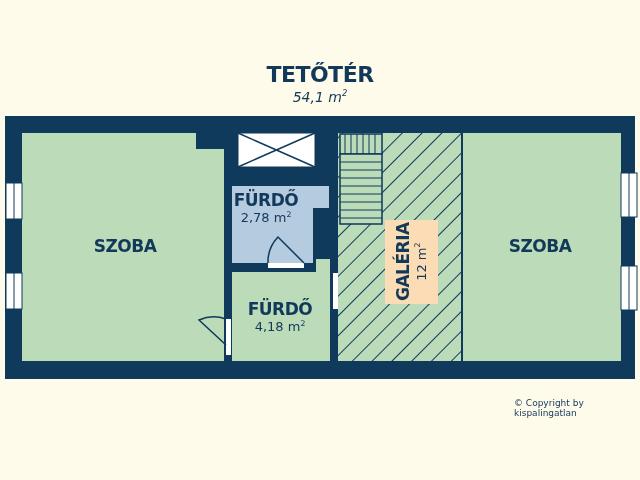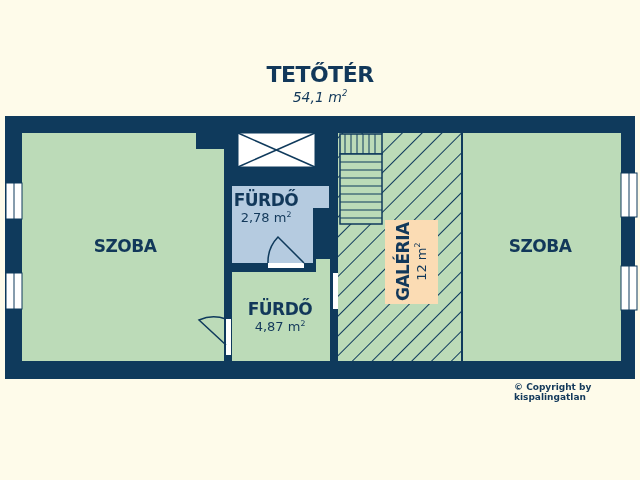--- a/index.html
+++ b/index.html
@@ -5,21 +5,21 @@
   html, body { margin:0; padding:0; }
   body { width:640px; height:480px; background:#fefbea; position:relative; overflow:hidden; font-family:"DejaVu Sans", sans-serif; }
   .title { position:absolute; left:0; width:640px; text-align:center; color:#12385a; }
   #t1 { top:62px; font-size:22px; font-weight:bold; letter-spacing:-0.5px; }
   #t2 { top:88px; font-size:14px;font-style:italic; }
   sup { font-size:0.6em; }
   svg { position:absolute; left:0; top:0; }
   .label { position:absolute; text-align:center; color:#12385a; }
   .label .n { font-weight:bold; font-size:17px; letter-spacing:-0.5px; }
   .label .a { font-size:13px; }
-  .copy { position:absolute; left:514px; top:382px; font-size:9px; font-weight:bold; color:#12385a; }
+  .copy { position:absolute; left:514px; top:398px; font-size:9px; font-weight:normal; color:#12385a; }
 </style>
 </head>
 <body>
 
 <div class="title" id="t1">TETŐTÉR</div>
 <div class="title" id="t2"><span>54,1  m</span><sup>2</sup></div>
 
 <svg width="640" height="480">
   <defs>
     <pattern id="hatch" patternUnits="userSpaceOnUse" width="14" height="14" patternTransform="rotate(45)">
@@ -87,21 +87,21 @@
 
 <div class="label" style="left:70px;top:236px;width:110px">
   <div class="n">SZOBA</div>
 </div>
 <div class="label" style="left:226px;top:190px;width:80px">
   <div class="n">FÜRDŐ</div>
     <div class="a"><span>2,78 m</span><sup>2</sup></div>
 </div>
 <div class="label" style="left:240px;top:299px;width:80px">
   <div class="n">FÜRDŐ</div>
-    <div class="a"><span>4,87 m</span><sup>2</sup></div>
+    <div class="a"><span>4,18 m</span><sup>2</sup></div>
 </div>
 <div class="label" style="left:369px;top:244px;width:84px;transform:rotate(-90deg);">
   <div class="n">GALÉRIA</div>
     <div class="a"><span>12 m</span><sup>2</sup></div>
 </div>
 <div class="label" style="left:485px;top:236px;width:110px">
   <div class="n">SZOBA</div>
 </div>
 
 <div class="copy">© Copyright by kispalingatlan</div>

